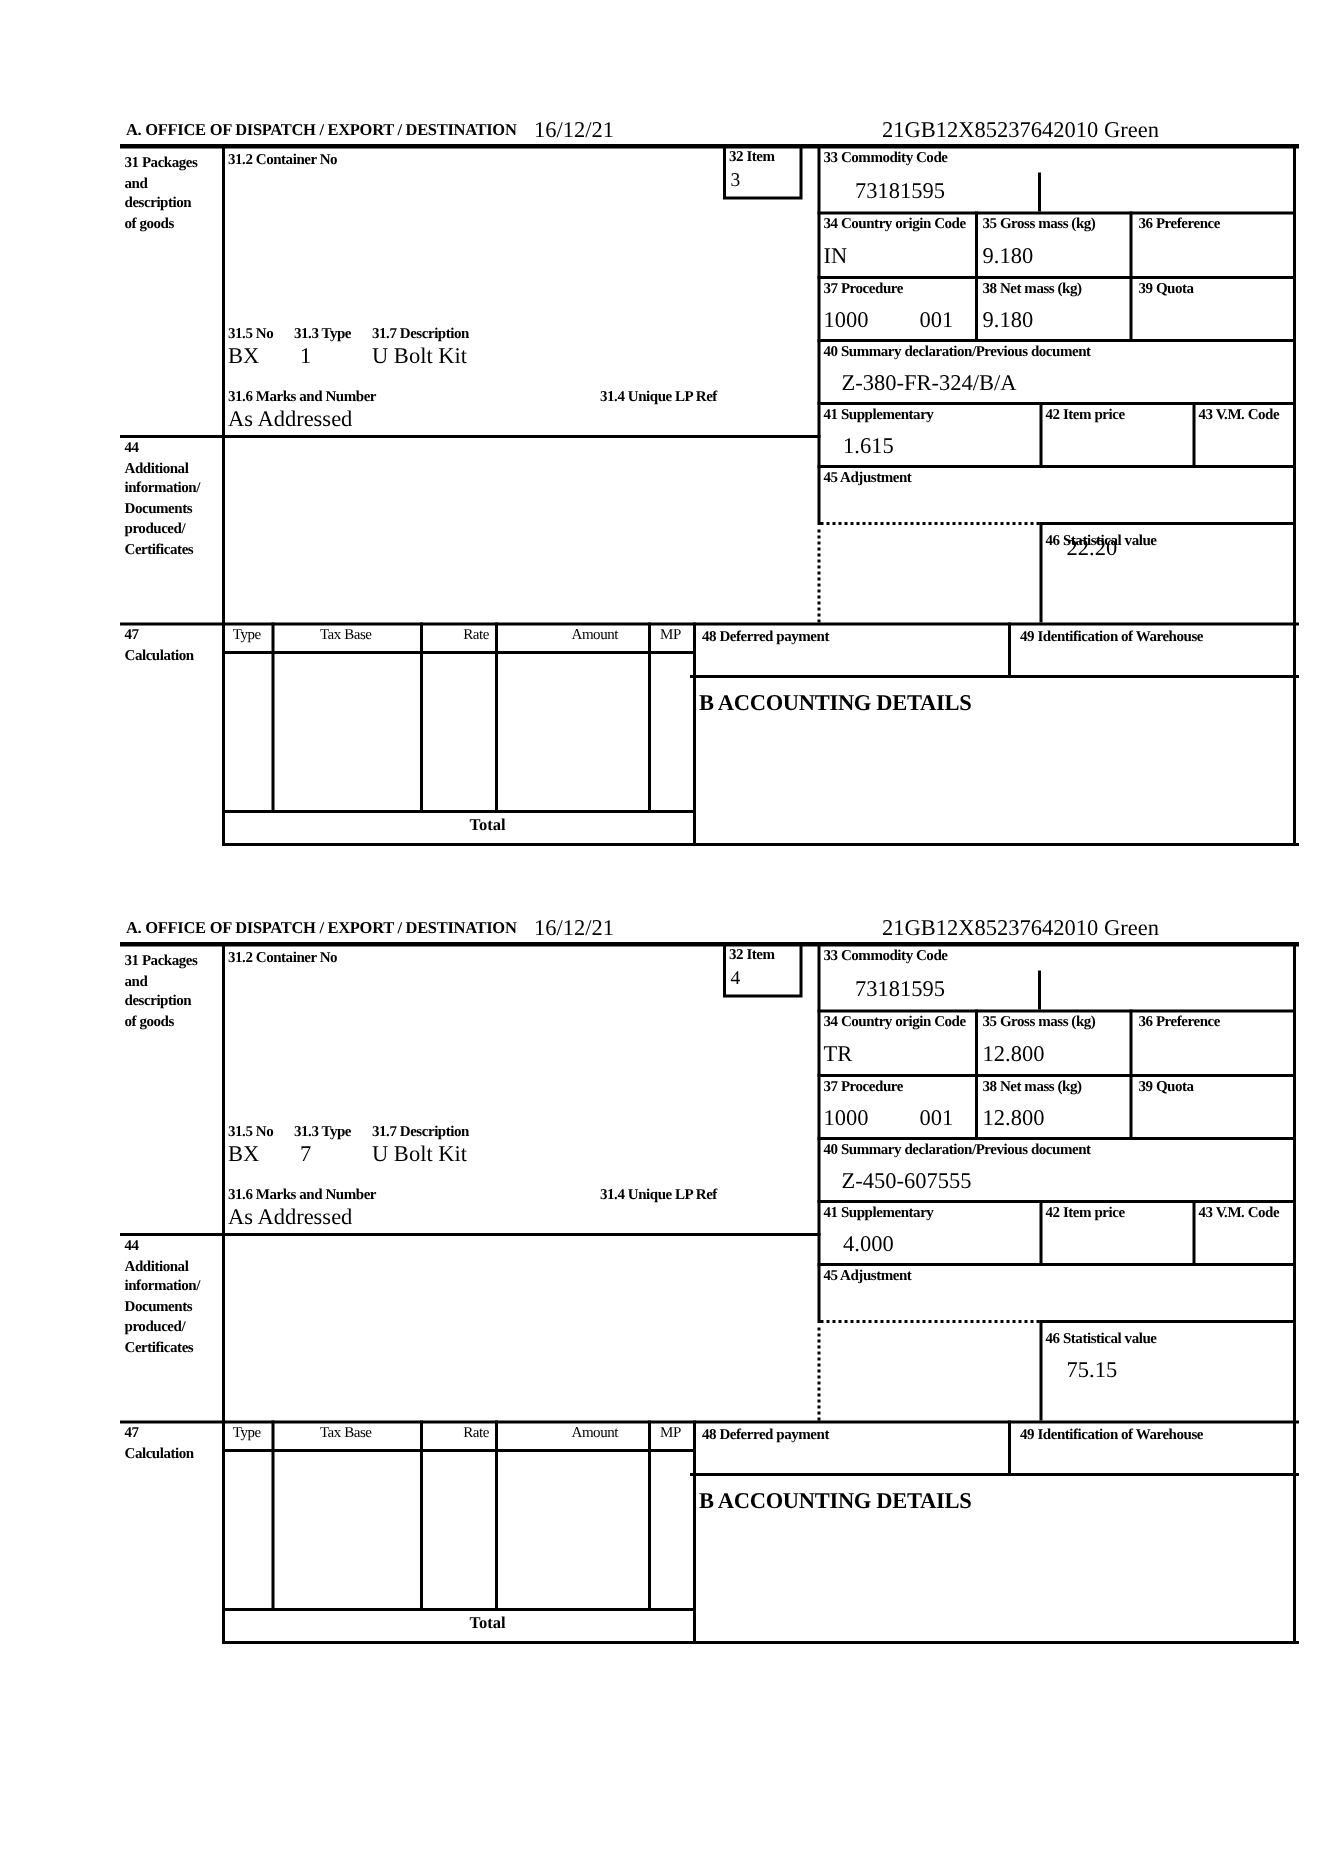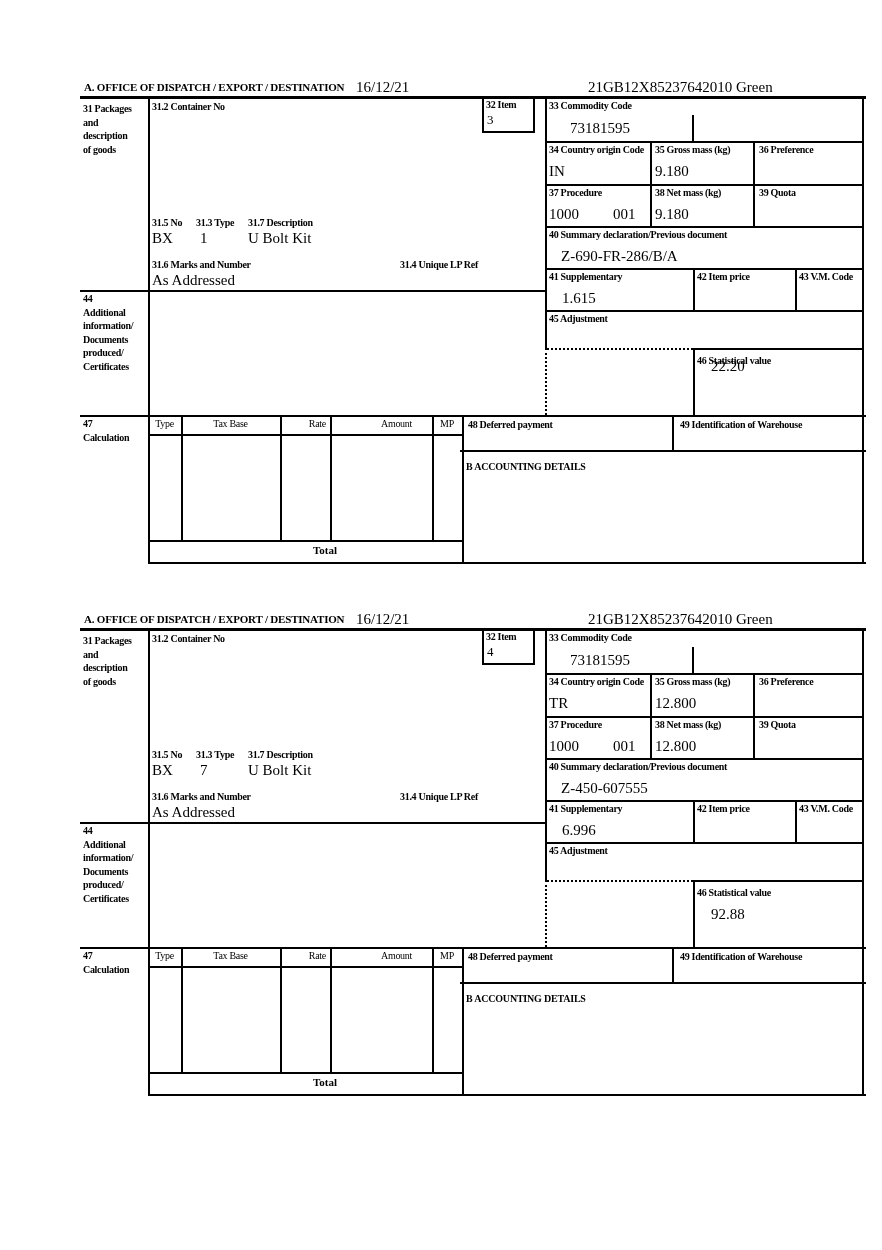--- a/index.html
+++ b/index.html
@@ -12,21 +12,21 @@
   .dv{position:absolute;border-left:2px dotted #000;width:0;}
   .lbl{position:absolute;font-size:10px;font-weight:bold;letter-spacing:-0.3px;white-space:nowrap;line-height:12px;}
   .val{position:absolute;font-size:15px;white-space:nowrap;line-height:16px;}
   .val-sm{position:absolute;font-size:13px;white-space:nowrap;line-height:14px;}
   .multiline span{display:block;line-height:13.5px;}
   .hdr{position:absolute;font-size:11px;font-weight:bold;letter-spacing:-0.2px;white-space:nowrap;}
   .box{position:absolute;border:2px solid #000;box-sizing:border-box;}
   .gridhdr{position:absolute;font-size:10px;font-weight:normal;letter-spacing:-0.3px;top:340px;}
   .c{text-align:center;} .r{text-align:right;}
   .tot{position:absolute;font-size:11px;font-weight:bold;text-align:center;}
-  .acct{position:absolute;font-size:10px;font-weight:bold;letter-spacing:-0.2px;}
+  .acct{position:absolute;font-size:15px;font-weight:bold;letter-spacing:-0.2px;}
 </style>
 </head>
 <body>
 
 <div class="sad-form" style="top: 78px;">
 
   <div class="hdr" style="left:4px;top:3px;">A.  OFFICE OF DISPATCH / EXPORT / DESTINATION</div>
   <div class="val" style="left:276px;top:1px;">16/12/21</div>
   <div class="val" style="left:508px;top:1px;">21GB12X85237642010</div>
   <div class="val" style="left:656px;top:1px;">Green</div>
@@ -96,21 +96,21 @@
   <div class="lbl" style="left:679px;top:66px;">36 Preference</div>
 
   <div class="lbl" style="left:469px;top:109px;">37 Procedure</div>
   <div class="val" style="left:469px;top:128px;">1000</div>
   <div class="val" style="left:533px;top:128px;">001</div>
   <div class="lbl" style="left:575px;top:109px;">38 Net mass (kg)</div>
   <div class="val" style="left:575px;top:128px;">9.180</div>
   <div class="lbl" style="left:679px;top:109px;">39 Quota</div>
 
   <div class="lbl" style="left:469px;top:151px;">40 Summary declaration/Previous document</div>
-  <div class="val" style="left:481px;top:170px;">Z-690-FR-286/B/A</div>
+  <div class="val" style="left:481px;top:170px;">Z-380-FR-324/B/A</div>
 
   <div class="lbl" style="left:469px;top:193px;">41 Supplementary</div>
   <div class="val" style="left:482px;top:212px;">1.615</div>
   <div class="lbl" style="left:617px;top:193px;">42 Item price</div>
   <div class="lbl" style="left:719px;top:193px;">43 V.M. Code</div>
 
   <div class="lbl" style="left:469px;top:235px;">45 Adjustment</div>
 
   <div class="lbl" style="left:617px;top:277px;">46 Statistical value</div>
   <div class="val" style="left:631px;top:280px;">22.20</div>
@@ -216,28 +216,28 @@
   <div class="val" style="left:469px;top:128px;">1000</div>
   <div class="val" style="left:533px;top:128px;">001</div>
   <div class="lbl" style="left:575px;top:109px;">38 Net mass (kg)</div>
   <div class="val" style="left:575px;top:128px;">12.800</div>
   <div class="lbl" style="left:679px;top:109px;">39 Quota</div>
 
   <div class="lbl" style="left:469px;top:151px;">40 Summary declaration/Previous document</div>
   <div class="val" style="left:481px;top:170px;">Z-450-607555</div>
 
   <div class="lbl" style="left:469px;top:193px;">41 Supplementary</div>
-  <div class="val" style="left:482px;top:212px;">6.996</div>
+  <div class="val" style="left:482px;top:212px;">4.000</div>
   <div class="lbl" style="left:617px;top:193px;">42 Item price</div>
   <div class="lbl" style="left:719px;top:193px;">43 V.M. Code</div>
 
   <div class="lbl" style="left:469px;top:235px;">45 Adjustment</div>
 
   <div class="lbl" style="left:617px;top:277px;">46 Statistical value</div>
-  <div class="val" style="left:631px;top:296px;">92.88</div>
+  <div class="val" style="left:631px;top:296px;">75.15</div>
 
   <div class="lbl multiline" style="left:3px;top:214px;">
     <span>44</span>
     <span>Additional</span>
     <span>information/</span>
     <span>Documents</span>
     <span>produced/</span>
     <span>Certificates</span>
   </div>
 

